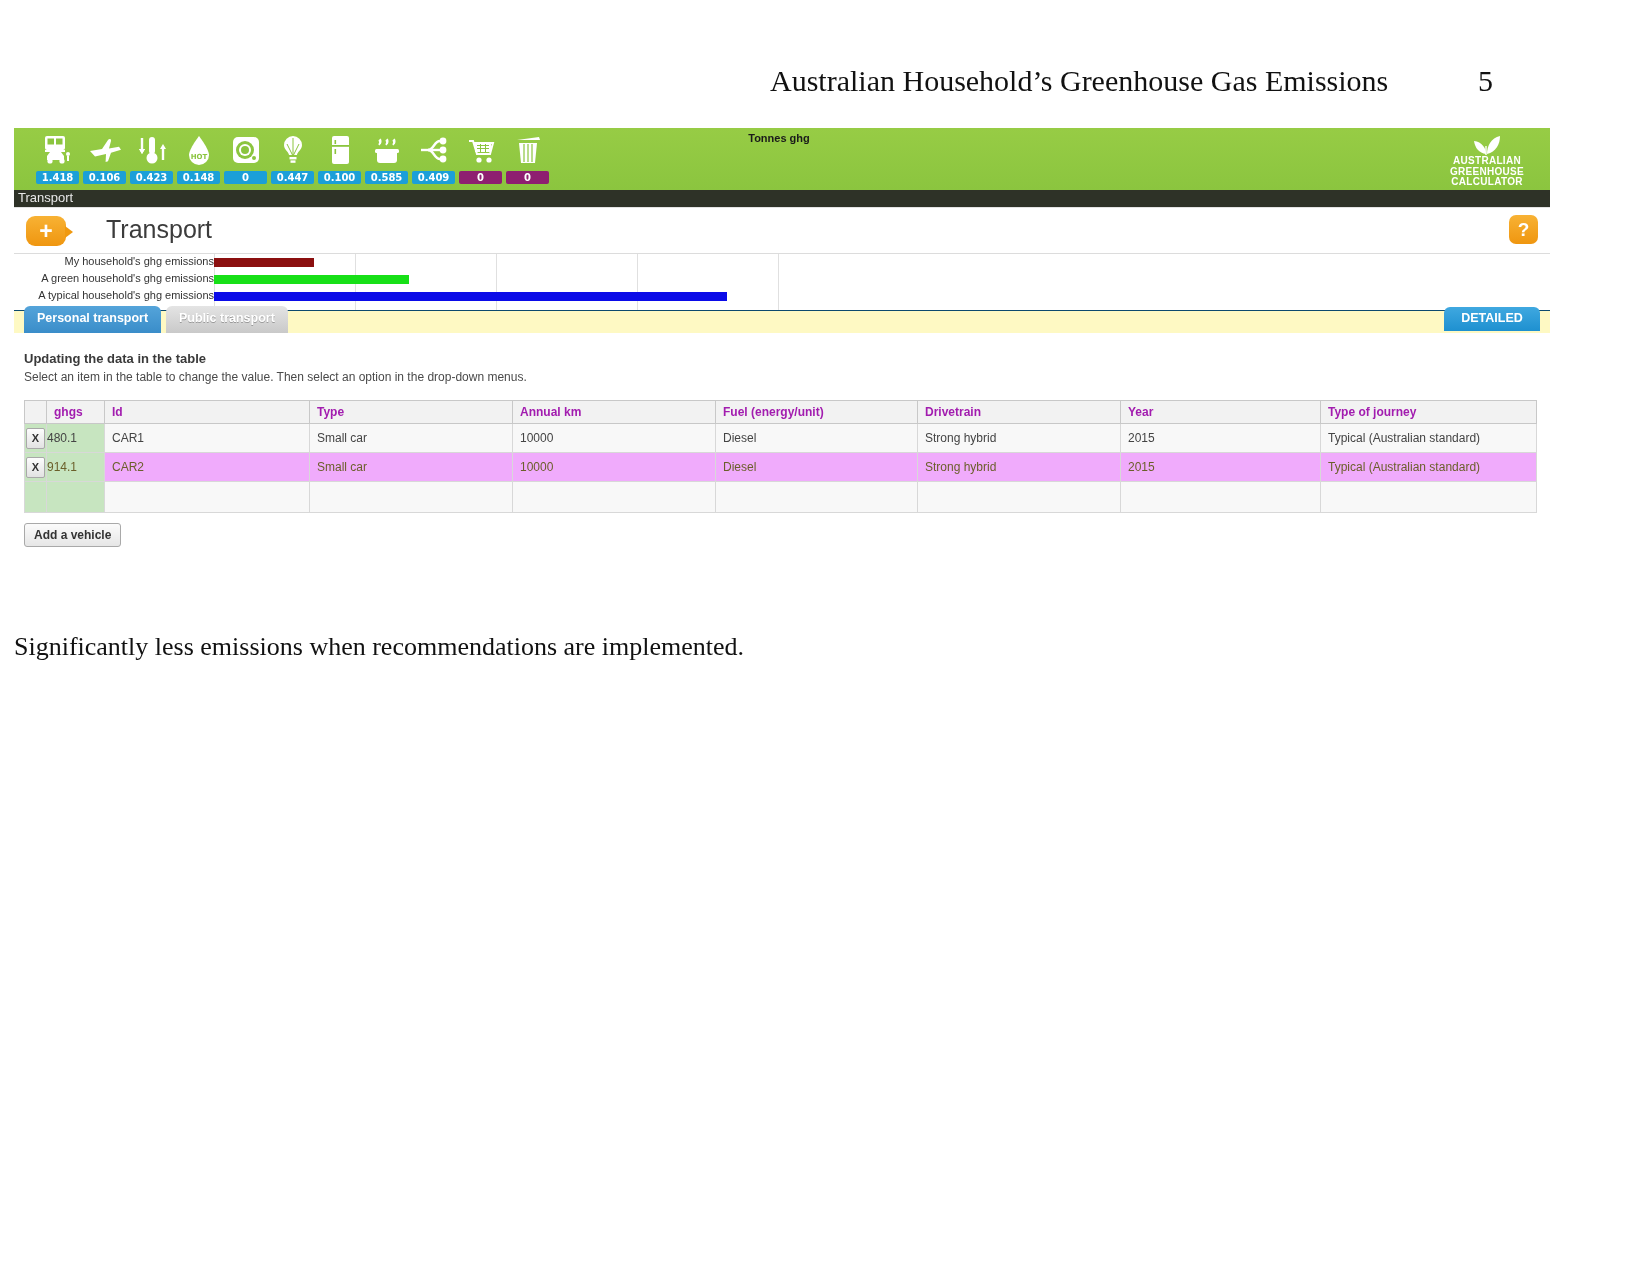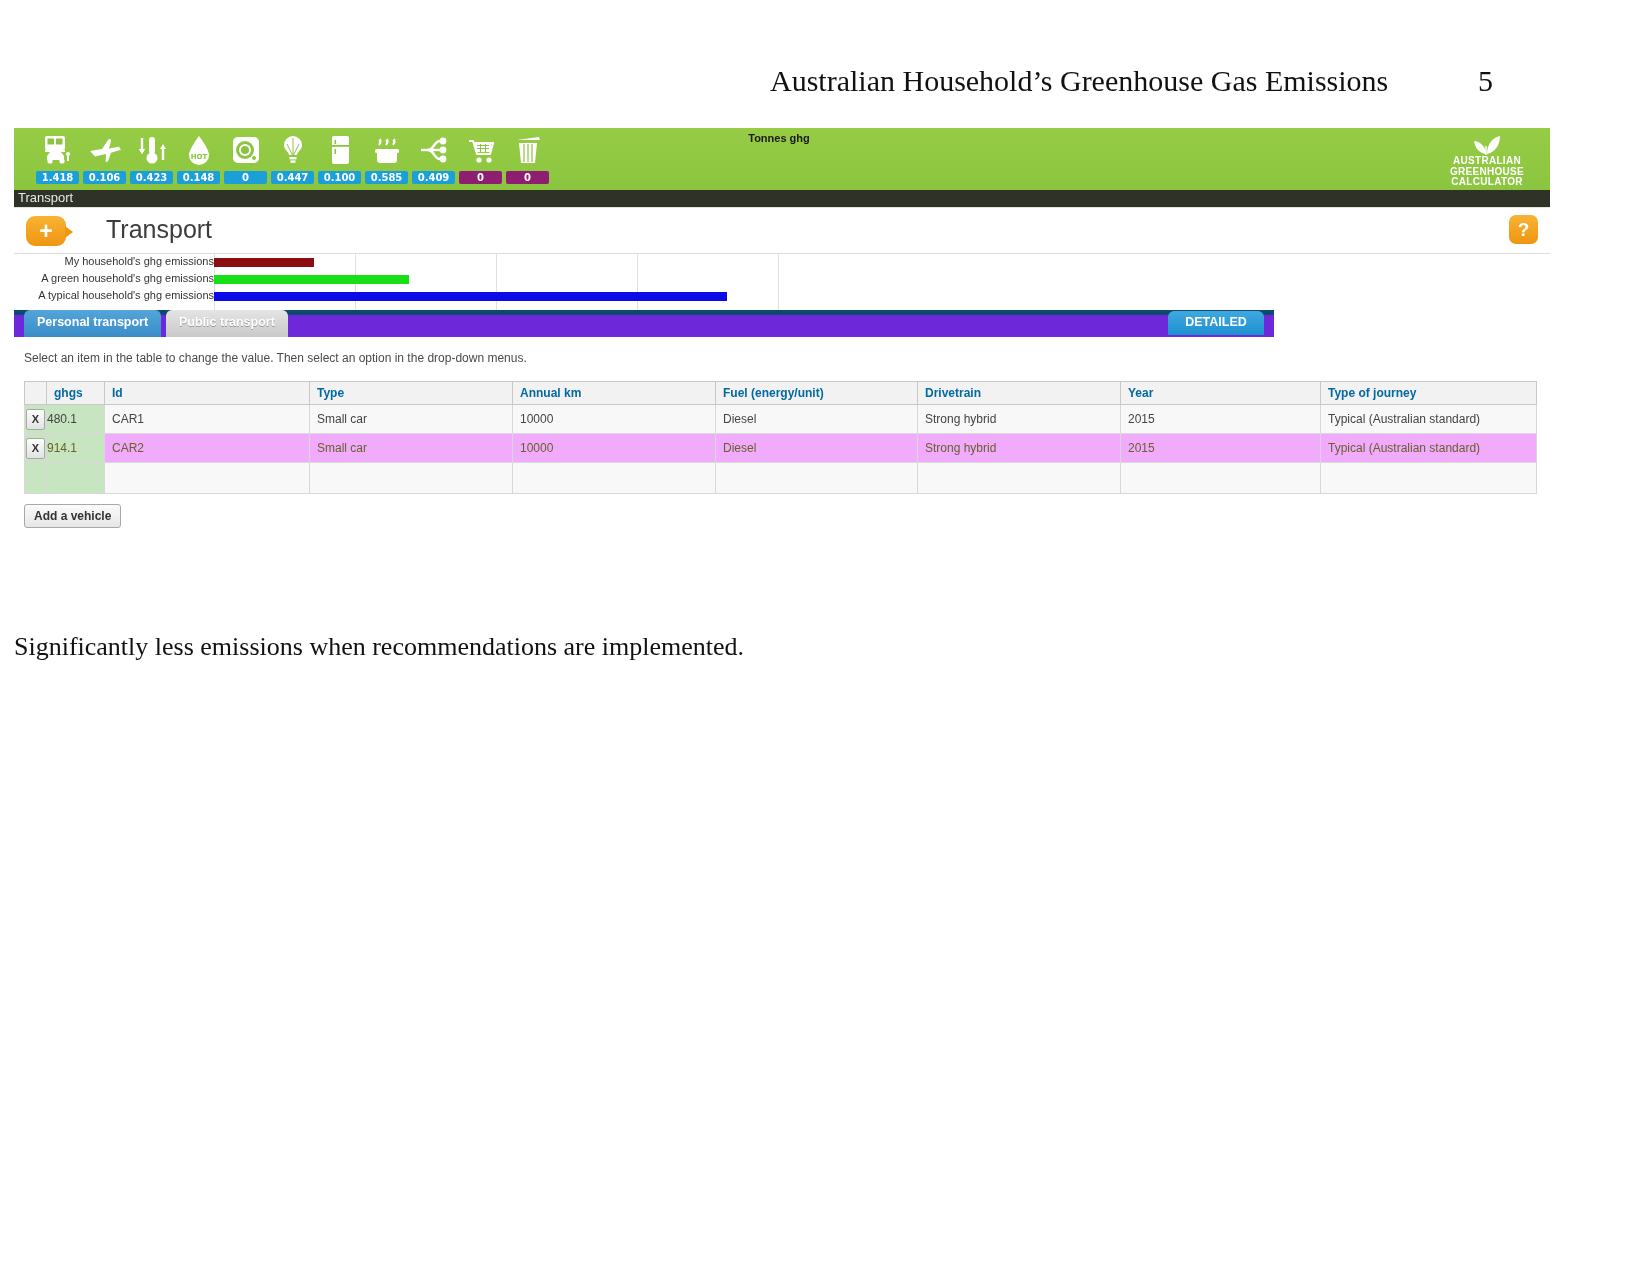--- a/index.html
+++ b/index.html
@@ -107,22 +107,22 @@
     position:absolute;right:1336px;top:1px;width:330px;text-align:right;
     font-size:11px;color:#333;white-space:nowrap;
   }
   .cplot{position:absolute;left:200px;top:0;width:565px;height:17px;}
   .cbar{position:absolute;left:0;top:4px;height:9px;}
   .gridwrap{position:absolute;left:200px;top:0;width:565px;height:56px;}
   .gridline{position:absolute;top:0;height:56px;width:1px;background:#e0e0e0;}
 
   
   .tabbar{
-    position:relative;width:1260px;height:22px;background:#6d28d9;
-    border-top:5px solid #0c4a6e;
+    position:relative;width:1536px;height:22px;background:#fef9c3;
+    border-top:1px solid #0c4a6e;
   }
   .tab{
     position:absolute;top:-5px;height:27px;line-height:25px;padding:0 13px;
     font-size:12.5px;font-weight:bold;border-radius:6px 6px 0 0;white-space:nowrap;
   }
   .tab.active{left:10px;background:#3f94cf;background:linear-gradient(180deg,#54a4da,#3a8dc9);color:#fff;}
   .tab.inactive{left:152px;background:linear-gradient(180deg,#e4e4e4,#c9c9c9);color:#fff;text-shadow:0 1px 0 #9a9a9a;}
   .modebtn{
     position:absolute;top:-4px;height:24px;line-height:23px;width:96px;text-align:center;
     font-size:12.5px;font-weight:bold;color:#fff;border-radius:6px 6px 0 0;
@@ -133,21 +133,21 @@
   
   .content{position:relative;width:1536px;background:#fff;padding-top:10px;}
   .inst-title{margin:8px 0 0 10px;font-size:13px;font-weight:bold;color:#3a3a3a;}
   .inst-sub{margin:4px 0 0 10px;font-size:12px;color:#4a4a4a;}
 
   
   .tablewrap{position:relative;margin:16px 0 0 10px;width:1512px;}
   table.grid{border-collapse:collapse;table-layout:fixed;width:1512px;}
   table.grid th{
     background:#f2f2f2;border:1px solid #c8c8c8;height:22px;
-    font-size:12px;font-weight:bold;color:#0369a1;text-align:left;padding:0 7px;
+    font-size:12px;font-weight:bold;color:#a21caf;text-align:left;padding:0 7px;
   }
   table.grid td{
     border:1px solid #d8d8d8;height:28px;font-size:12px;color:#444;padding:0 7px;
     background:#f8f8f8;
   }
   .ghgcol{width:50px;background:#c7e5c0 !important;text-align:left;padding:0 !important;}
   .xcol{width:22px;background:#c7e5c0 !important;text-align:center;padding:0 !important;}
   .xbtn{
     display:inline-block;width:17px;height:19px;line-height:19px;
     background:linear-gradient(180deg,#fdfdfd,#e2e2e2);border:1px solid #a8a8a8;
@@ -384,20 +384,21 @@
     </div>
 
     <div class="tabbar">
       <div class="tab active">Personal transport</div>
       <div class="tab inactive">Public transport</div>
       <div class="modebtn quick">QUICK</div>
       <div class="modebtn detailed">DETAILED</div>
     </div>
 
     <div class="content">
+      <div class="inst-title">Updating the data in the table</div>
       <div class="inst-sub">Select an item in the table to change the value. Then select an option in the drop-down menus.</div>
 
       <div class="tablewrap">
         <table class="grid">
           <colgroup>
             <col style="width:22px">
               <col style="width:58px">
               <col style="width:205px">
             <col style="width:203px">
               <col style="width:203px">

